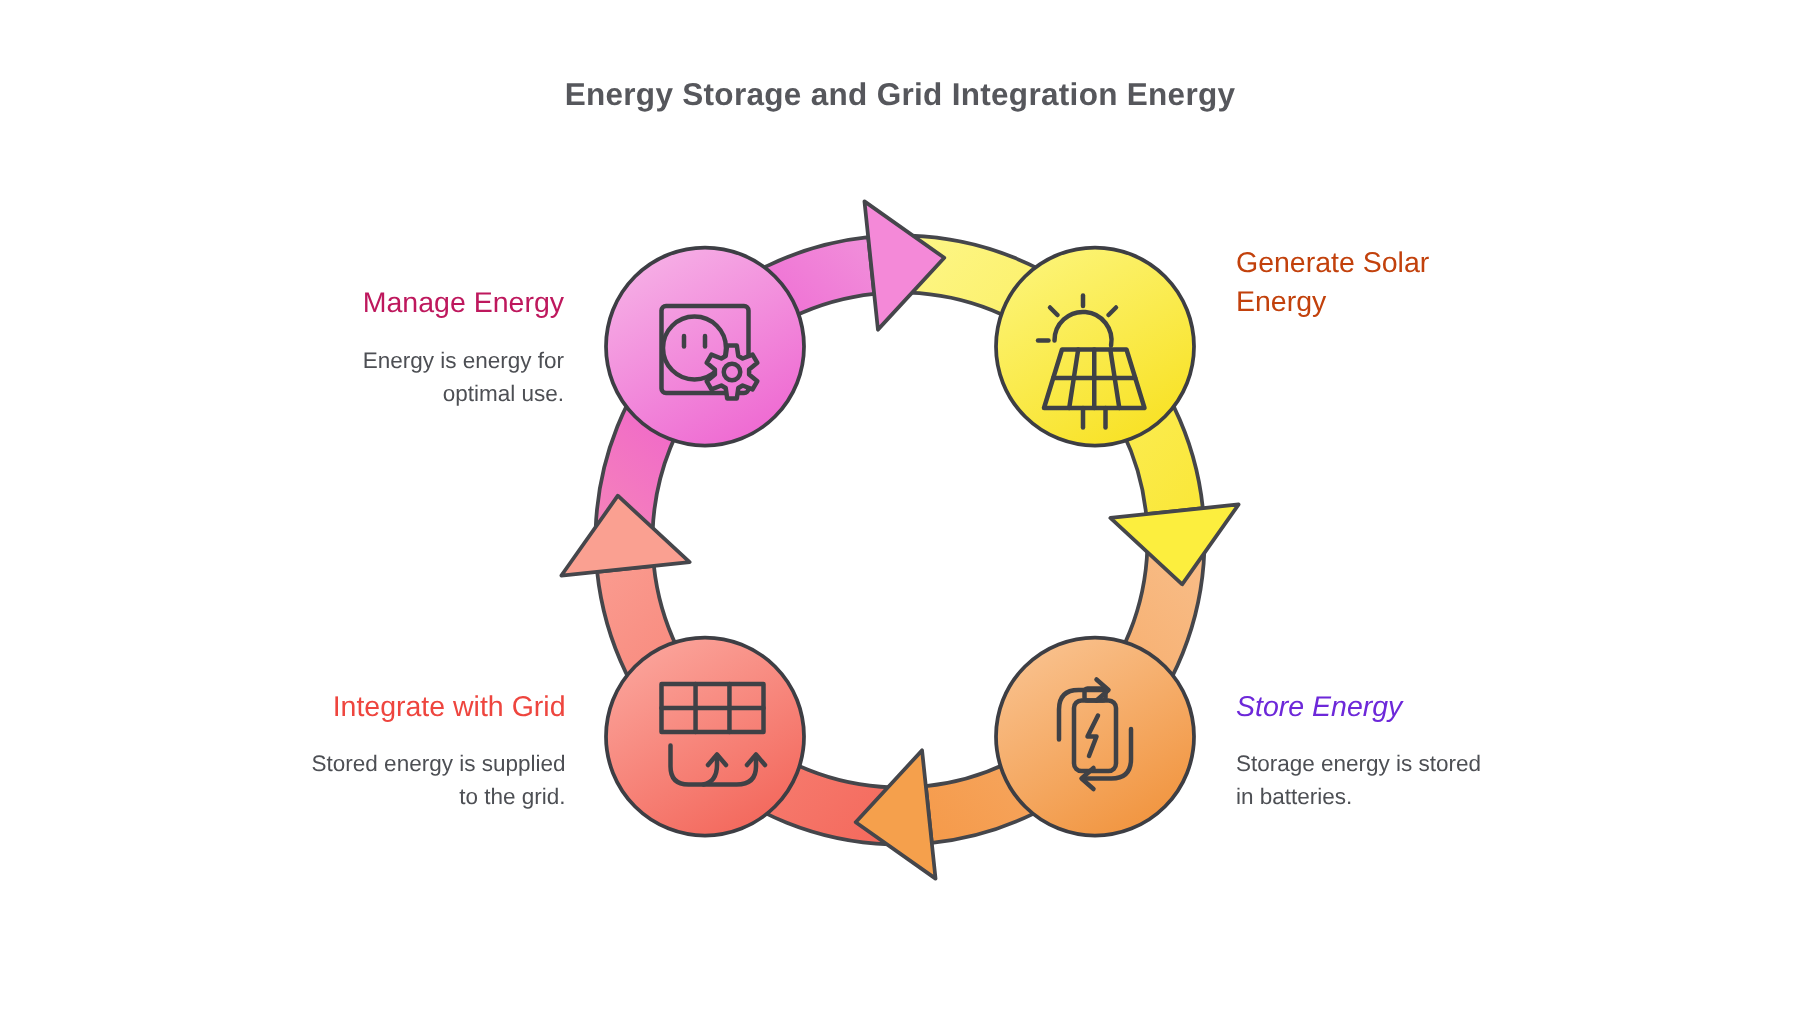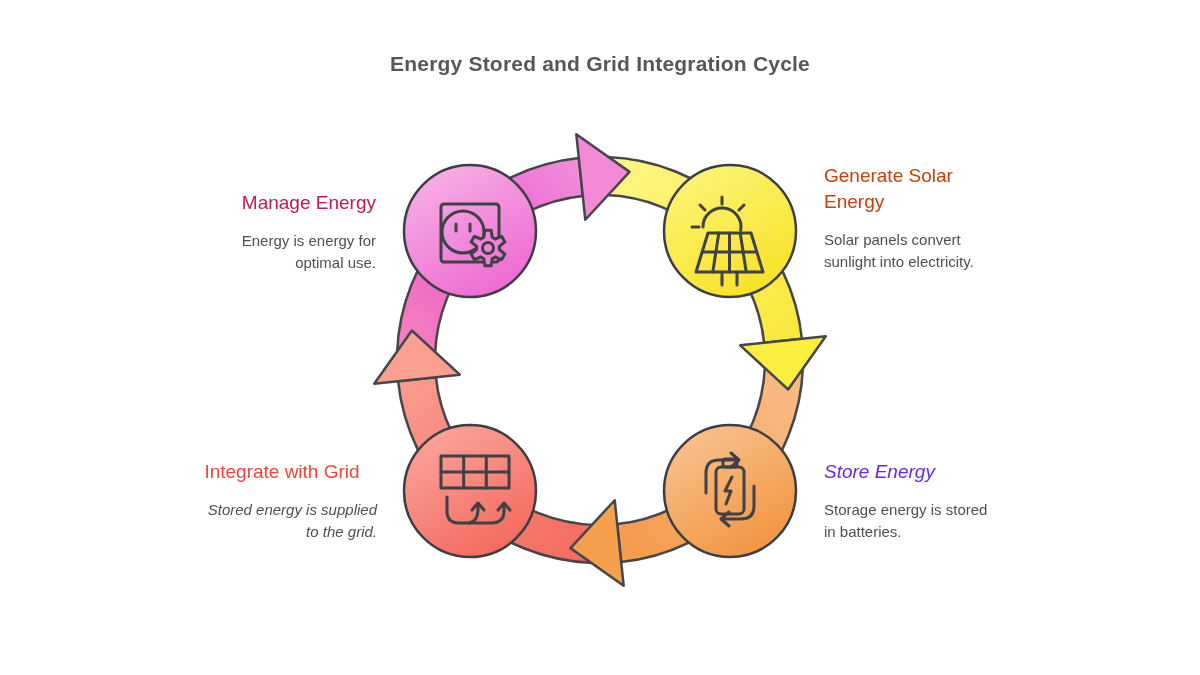--- a/index.html
+++ b/index.html
@@ -11,37 +11,37 @@
     position:absolute;left:0;right:0;top:52px;text-align:center;
     font-size:21px;font-weight:bold;color:#56575c;letter-spacing:.2px;
   }
   svg{position:absolute;left:0;top:0;}
   .step-block{position:absolute;}
   .step-block .step-label{font-size:19px;line-height:26px;font-weight:400;}
   .step-block .step-desc{font-size:15px;line-height:22px;color:#4d4f54;margin-top:14px;}
   .align-right{text-align:right;}
   .label-generate{color:#c2410c;width:150px;}
   .label-store{color:#6d28d9;white-space:nowrap;font-style:italic;}
-  .label-integrate{color:#ee453e;white-space:nowrap;text-align:center;}
+  .label-integrate{color:#ee453e;white-space:nowrap;}
   .label-manage{color:#be185d;white-space:nowrap;}
   .block-generate{left:824px;top:163px;width:190px;}
   .block-store{left:824px;top:459px;width:190px;}
   .block-integrate{right:823px;top:459px;width:190px;}
   .block-manage{right:824px;top:190px;width:190px;}
   .desc-generate{width:180px;}
   .desc-store{width:175px;}
-  .desc-integrate{width:185px;margin-left:5px;font-style:italic;}
+  .desc-integrate{width:185px;margin-left:5px;}
   .desc-manage{width:165px;margin-left:25px;}
 </style>
 </head>
 <body>
 
 <div id="stage">
 
-  <div class="main-title">Energy Stored and Grid Integration Cycle</div>
+  <div class="main-title">Energy Storage and Grid Integration Energy</div>
 
   <svg viewBox="0 0 1200 675" width="1200" height="675">
     <defs>
       <linearGradient id="gradYellowBand" gradientUnits="userSpaceOnUse" x1="607" y1="157" x2="802" y2="339">
         <stop offset="0" stop-color="#fdf687"></stop>
           <stop offset="1" stop-color="#fae738"></stop>
       </linearGradient>
       <linearGradient id="gradOrangeBand" gradientUnits="userSpaceOnUse" x1="803" y1="367" x2="621" y2="562">
         <stop offset="0" stop-color="#f8bd88"></stop>
           <stop offset="1" stop-color="#f59a4a"></stop>
@@ -138,21 +138,20 @@
         <path d="M447,497 V511 Q447,523 459,523 H491 Q504,523 504,511 V505"></path>
         <path d="M469,523 Q478,521 478,510 V505"></path>
         <path d="M472,510 L478,503 L484,510"></path>
         <path d="M498,510 L504,503 L510,510"></path>
       </g>
     </g>
   </svg>
 
   <div class="step-block block-generate">
     <div class="step-label label-generate">Generate Solar Energy</div>
-    <div class="step-desc desc-generate">Solar panels convert sunlight into electricity.</div>
   </div>
 
   <div class="step-block block-store">
     <div class="step-label label-store">Store Energy</div>
     <div class="step-desc desc-store">Storage energy is stored in batteries.</div>
   </div>
 
   <div class="step-block block-integrate align-right">
     <div class="step-label label-integrate">Integrate with Grid</div>
     <div class="step-desc desc-integrate">Stored energy is supplied to the grid.</div>

